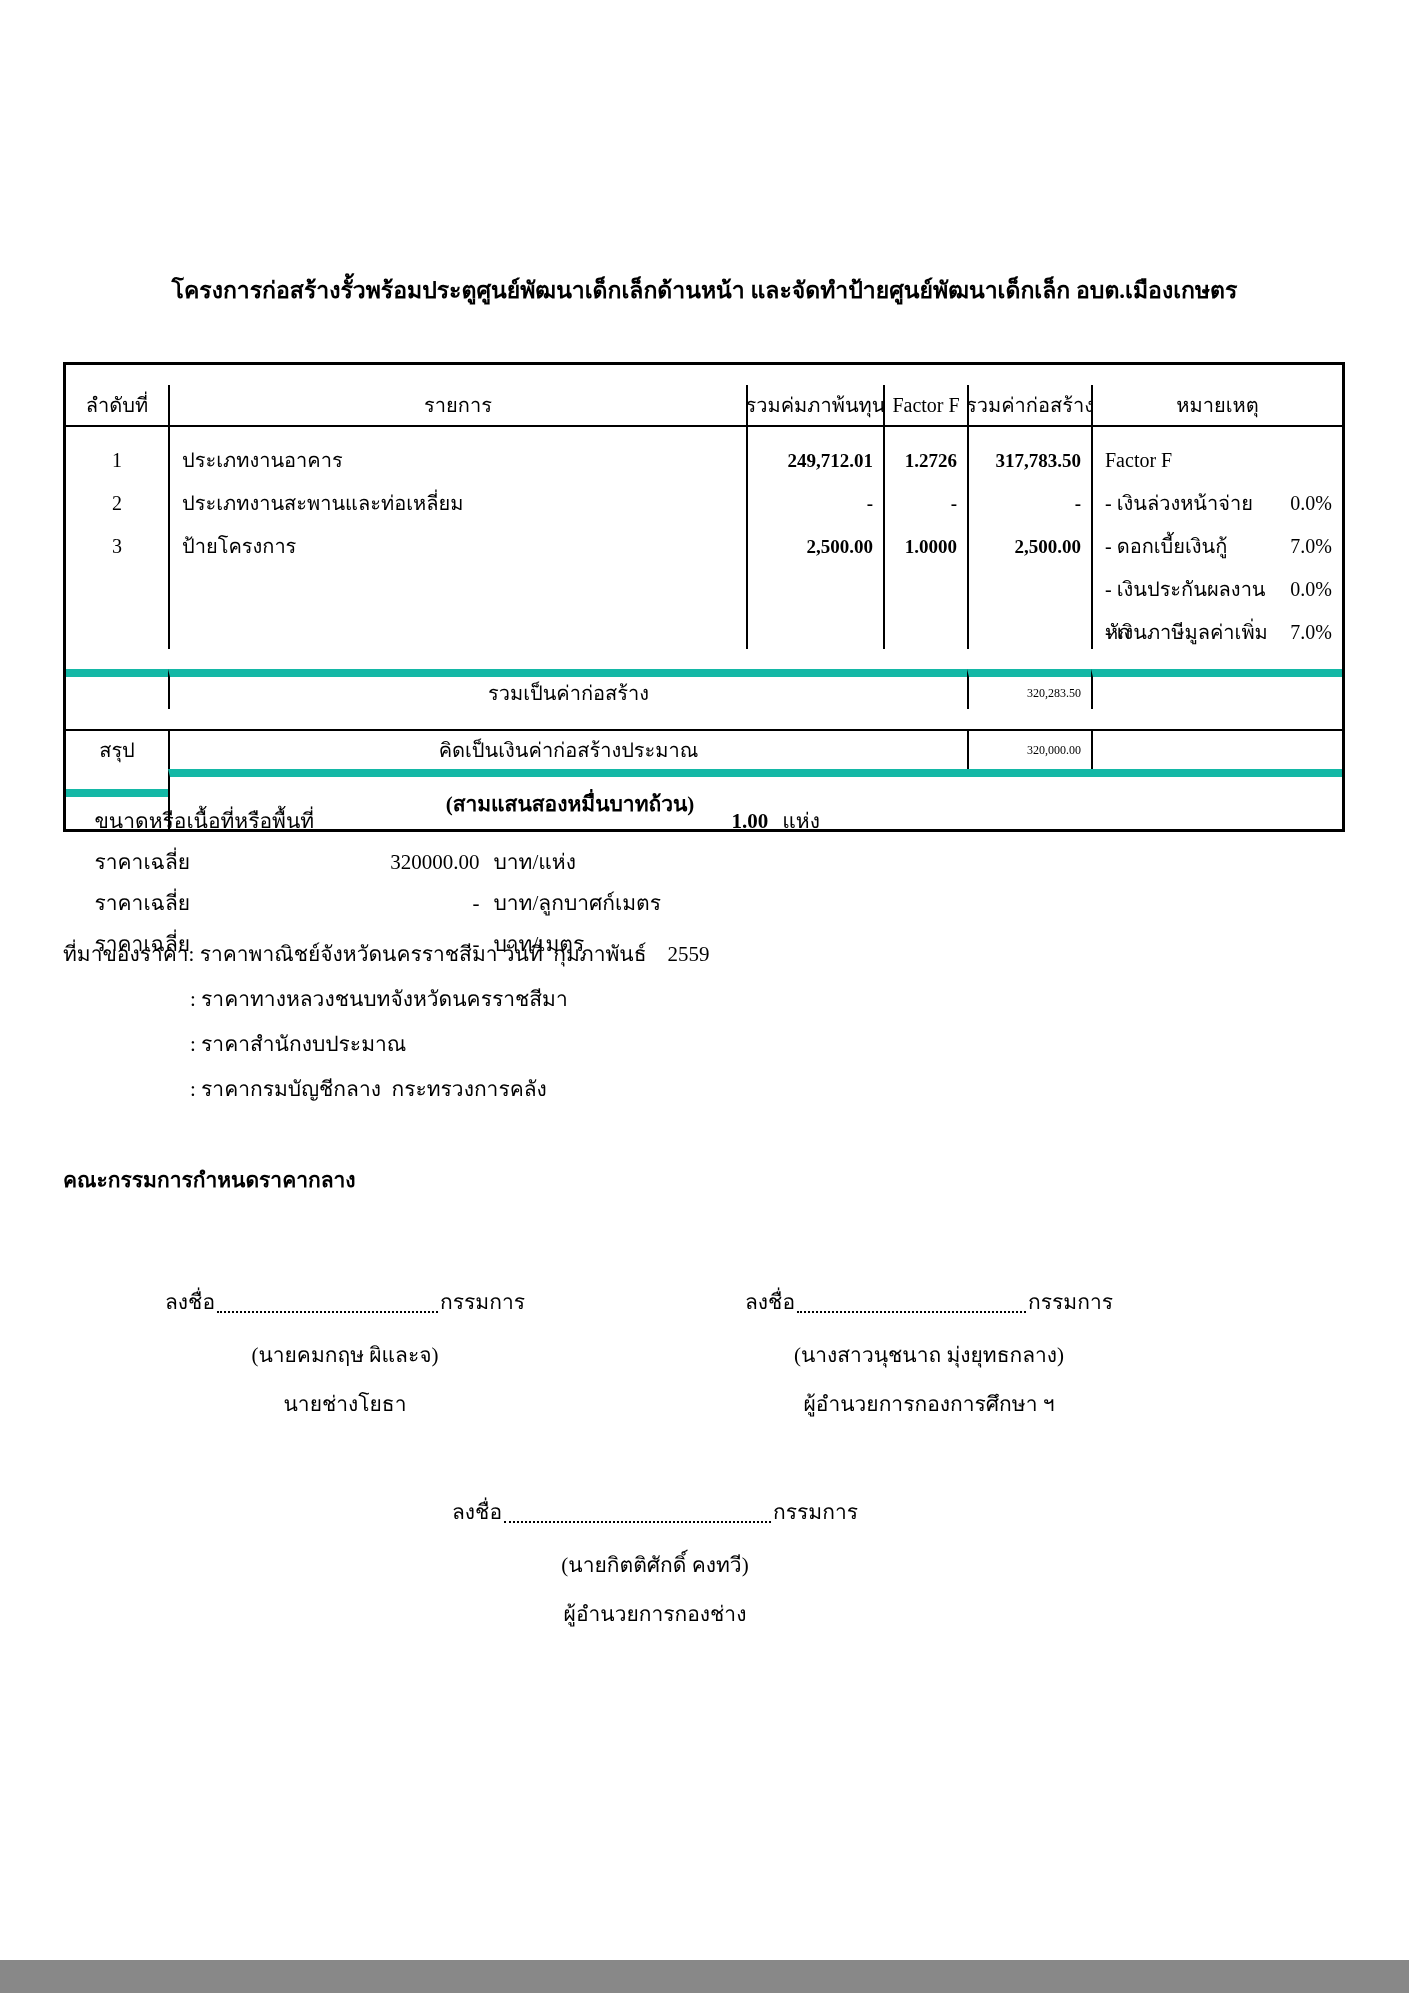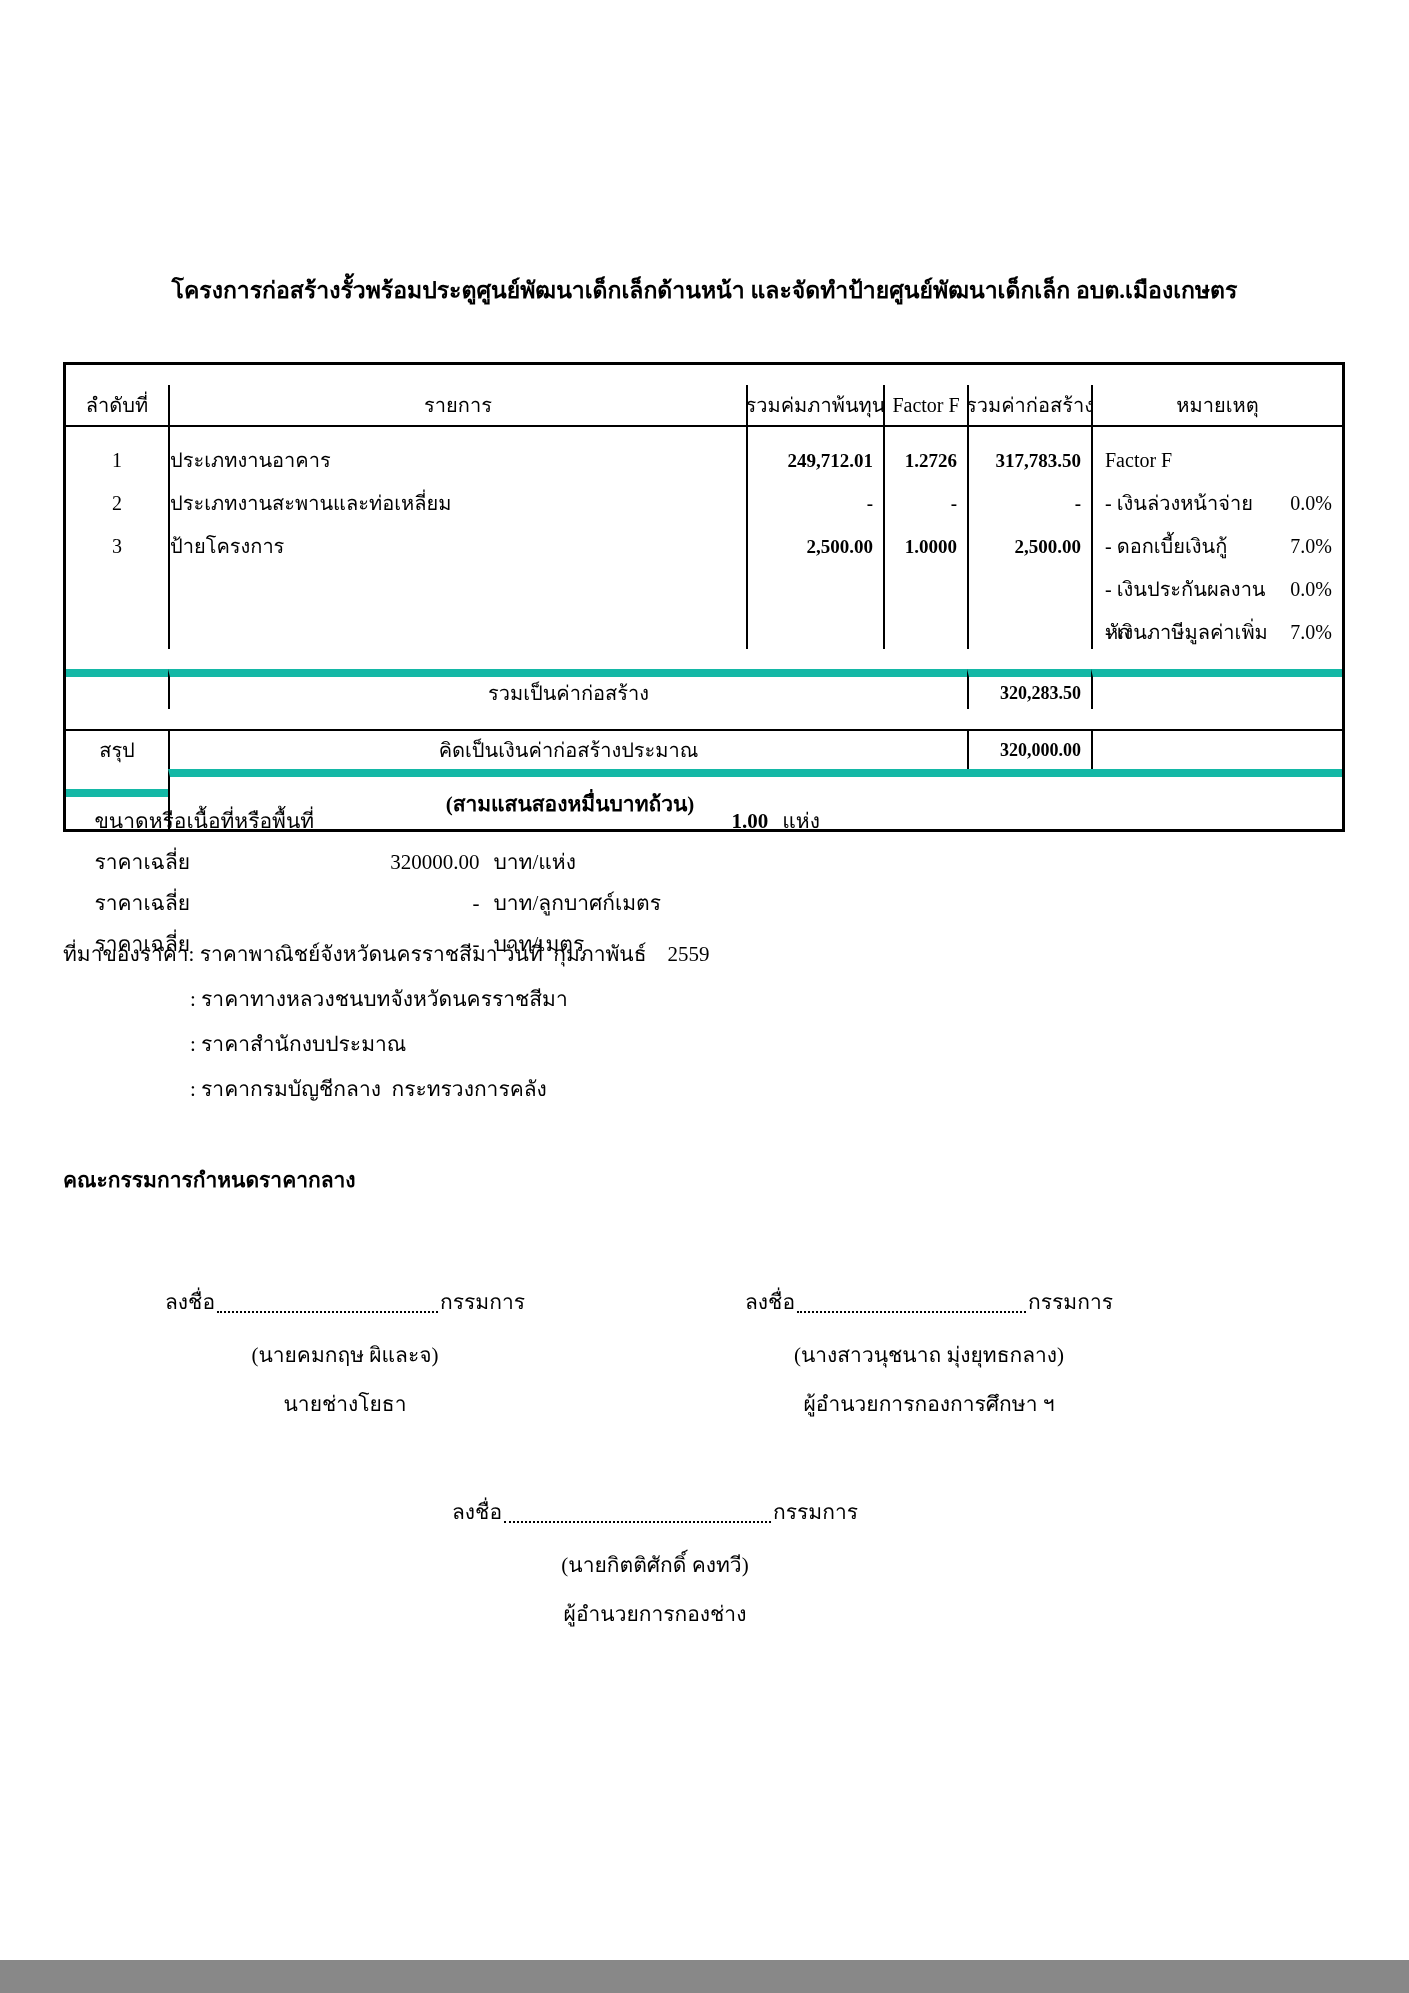--- a/index.html
+++ b/index.html
@@ -24,27 +24,27 @@
   .cell { min-height:40px; display:flex; align-items:center; justify-content:center;
           font-size:20px;margin-top:20px; }
   .bl { border-left:2px solid #000; }
   .bt2 { border-top:2px solid #000; }
   .bt3 { border-top:8px solid #14b8a6; }
   .right { justify-content:flex-end; padding-right:10px; }
   .nowrap { white-space:nowrap; }
   .bodycell { display:block; padding-top:12px; height:224px; font-size:20px; }
   .line { height:43px; line-height:43px; }
   .c-center .line { text-align:center; }
-  .c-left .line { text-align:left; padding-left:0; }
+  .c-left .line { text-align:left; padding-left:12px; }
   .c-right .line { text-align:right; padding-right:10px; font-weight:bold; font-size:19px; }
   .remark .line { display:flex; justify-content:space-between; padding:0 10px 0 12px; }
   .sum-mid { grid-column:2/5; }
   .words-cell { grid-column:2/7; display:flex; align-items:center; min-height:46px; }
   .words-inner { width:800px; text-align:center; font-weight:bold; font-size:21px; }
-  .sumval { font-weight:bold; font-size:18px; }
+  .sumval { font-weight:normal; font-size:12px; }
   
   .details { position:absolute; top:770px; left:63px; width:1300px; }
   .dline { height:41px; line-height:34px; white-space:pre-wrap; }
   .area-label { display:inline-block; width:637px; }
   .avg-label { display:inline-block; width:227px; }
   .avg-val { display:inline-block; width:158px; text-align:right; }
   .avg-unit { display:inline-block; margin-left:14px; }
   .src { height:45px; line-height:40px; white-space:pre-wrap; }
   .src-indent { padding-left:127px; }
   

